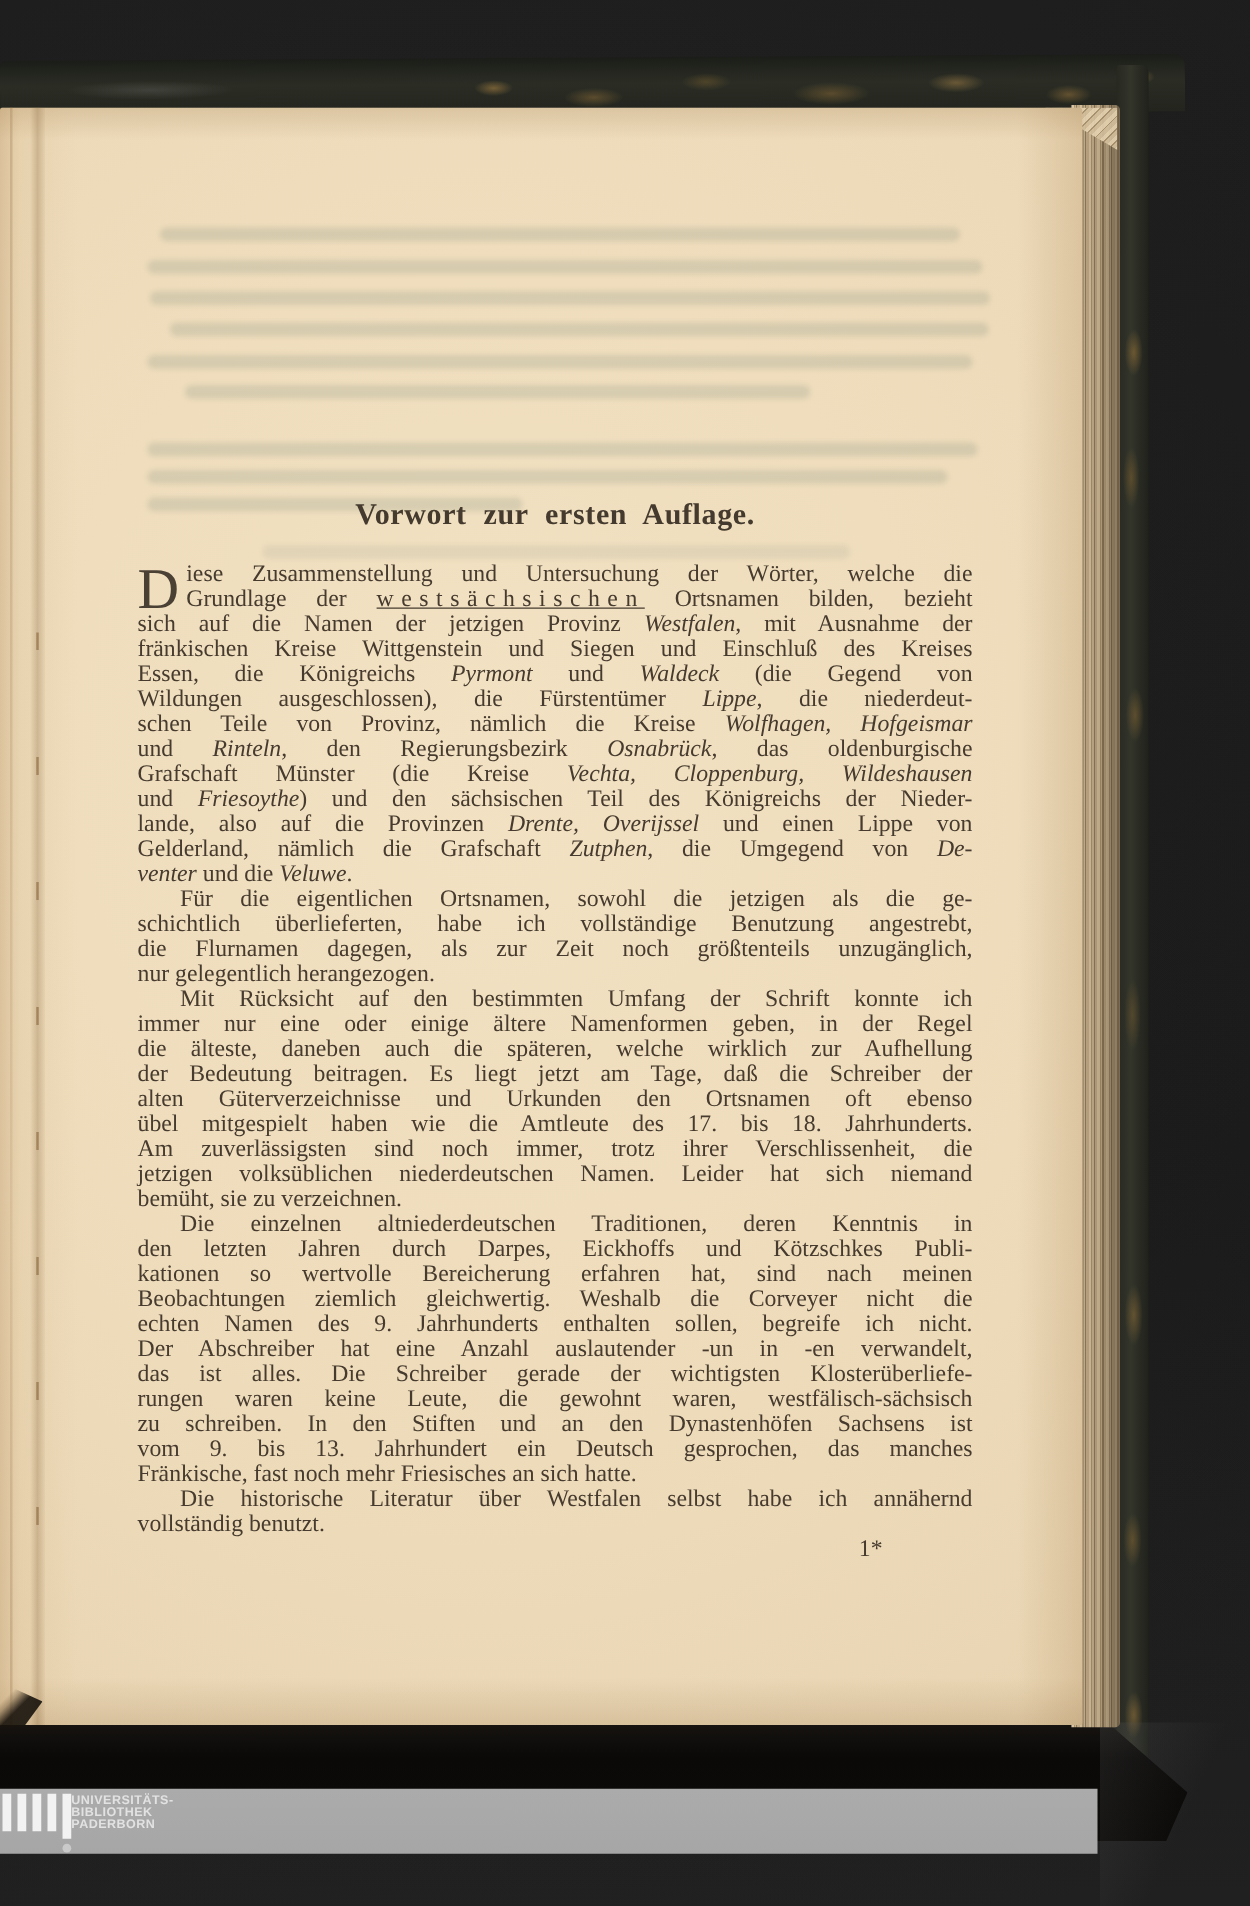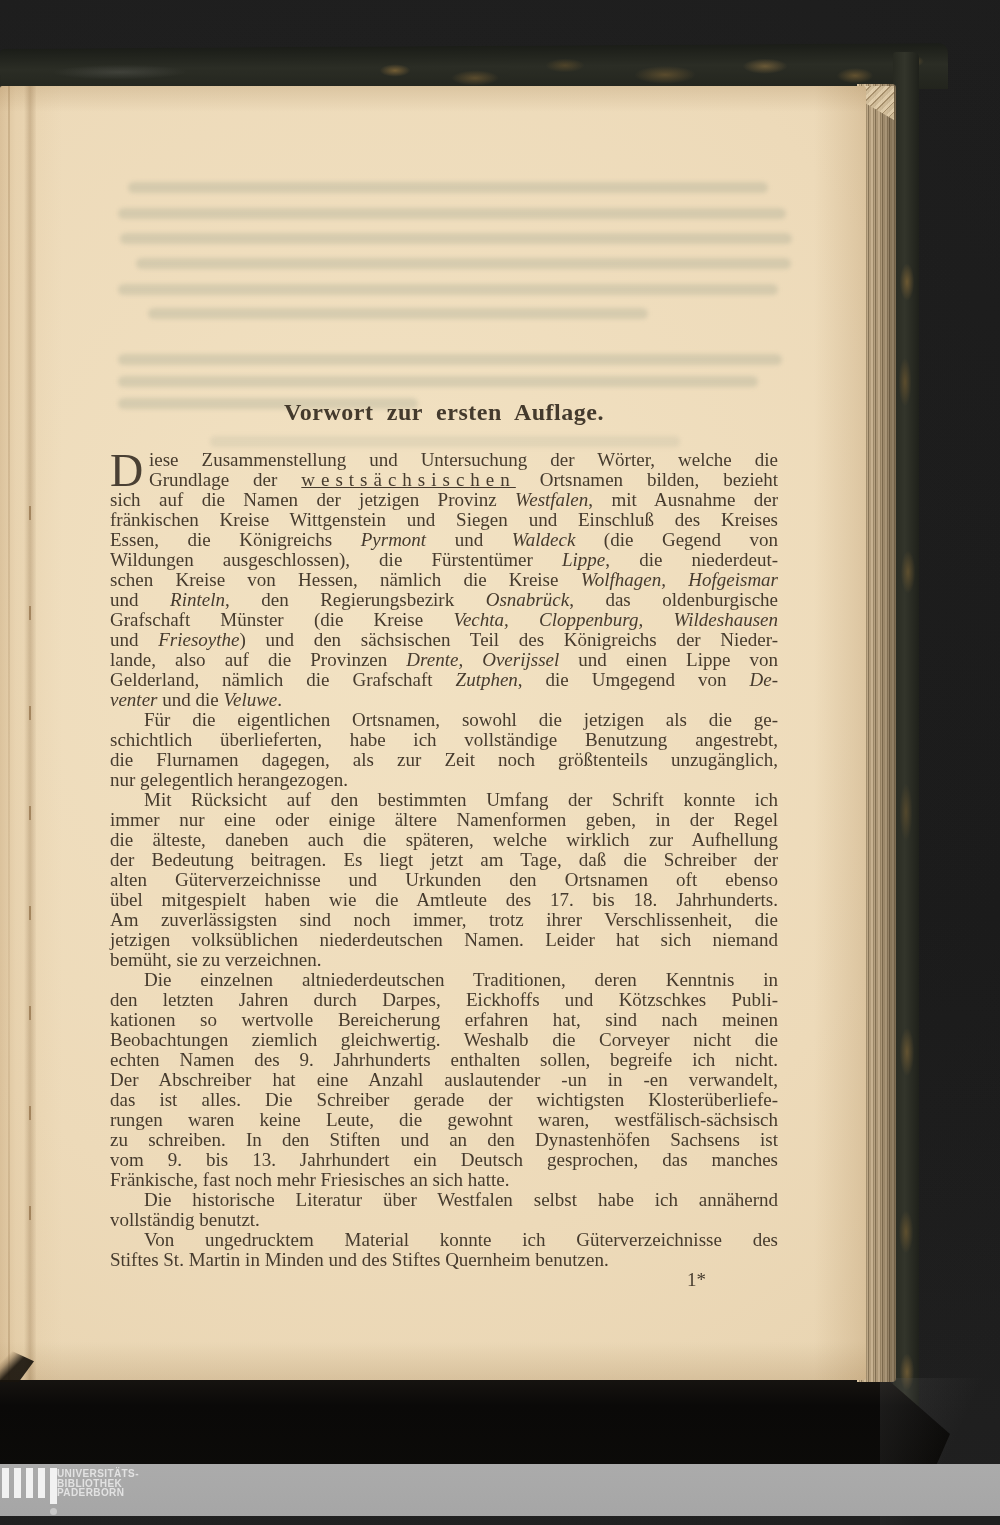--- a/index.html
+++ b/index.html
@@ -119,21 +119,21 @@
   .it{font-style:italic;}
   .sp{letter-spacing:6px;text-decoration:underline;}
   .dropcap{
     float:left;width:39px;height:40px;font-size:46px;line-height:41px;
     color:#4a4034;
   }
   .sig{height:20px;line-height:20px;font-size:19px;text-align:right;padding-right:72px;color:#463b2e;}
 
   
   .wm{
-    position:absolute;left:0;top:1464px;width:1000px;height:52px;
+    position:absolute;left:0;top:1431px;width:878px;height:52px;
     background:linear-gradient(180deg,#ababab 0%,#a6a6a6 100%);
     font-family:"Liberation Sans", sans-serif;
   }
   .logo{position:absolute;left:2px;top:4px;height:46px;}
   .logo .bar{display:inline-block;width:7px;height:30px;background:#f2f2f2;margin-right:5px;vertical-align:top;}
   .logo .bar.excl{height:36px;}
   .logo .dot{position:absolute;left:48px;top:40px;width:7px;height:7px;border-radius:50%;background:#c9c9c9;}
   .wm-text{position:absolute;left:57px;top:5px;color:#e2e2e2;font-weight:700;font-size:10px;line-height:9.5px;letter-spacing:.4px;}
   .wm-text div{height:9.5px;}
 </style>
@@ -173,21 +173,21 @@
       <h1 class="title">Vorwort zur ersten Auflage.</h1>
       <div class="body-text">
           <div class="para">
             <span class="dropcap">D</span>
             <div class="line"><span>iese Zusammenstellung und Untersuchung der Wörter, welche die</span></div>
             <div class="line"><span>Grundlage der </span><span class="sp">westsächsischen</span><span> Ortsnamen bilden, bezieht</span></div>
             <div class="line"><span>sich auf die Namen der jetzigen Provinz </span><span class="it">Westfalen</span><span>, mit Ausnahme der</span></div>
             <div class="line"><span>fränkischen Kreise Wittgenstein und Siegen und Einschluß des Kreises</span></div>
             <div class="line"><span>Essen, die Königreichs </span><span class="it">Pyrmont</span><span> und </span><span class="it">Waldeck</span><span> (die Gegend von</span></div>
             <div class="line"><span>Wildungen ausgeschlossen), die Fürstentümer </span><span class="it">Lippe</span><span>, die niederdeut-</span></div>
-            <div class="line"><span>schen Kreise von Hessen, nämlich die Kreise </span><span class="it">Wolfhagen, Hofgeismar</span></div>
+            <div class="line"><span>schen Teile von Provinz, nämlich die Kreise </span><span class="it">Wolfhagen, Hofgeismar</span></div>
             <div class="line"><span>und </span><span class="it">Rinteln</span><span>, den Regierungsbezirk </span><span class="it">Osnabrück</span><span>, das oldenburgische</span></div>
             <div class="line"><span>Grafschaft Münster (die Kreise </span><span class="it">Vechta, Cloppenburg, Wildeshausen</span></div>
             <div class="line"><span>und </span><span class="it">Friesoythe</span><span>) und den sächsischen Teil des Königreichs der Nieder-</span></div>
             <div class="line"><span>lande, also auf die Provinzen </span><span class="it">Drente, Overijssel</span><span> und einen Lippe von</span></div>
             <div class="line"><span>Gelderland, nämlich die Grafschaft </span><span class="it">Zutphen</span><span>, die Umgegend von </span><span class="it">De-</span></div>
             <div class="line last"><span class="it">venter</span><span> und die </span><span class="it">Veluwe</span><span>.</span></div>
           </div>
           <div class="para">
             <div class="line first-indent"><span>Für die eigentlichen Ortsnamen, sowohl die jetzigen als die ge-</span></div>
             <div class="line"><span>schichtlich überlieferten, habe ich vollständige Benutzung angestrebt,</span></div>
@@ -215,24 +215,20 @@
             <div class="line"><span>das ist alles. Die Schreiber gerade der wichtigsten Klosterüberliefe-</span></div>
             <div class="line"><span>rungen waren keine Leute, die gewohnt waren, westfälisch-sächsisch</span></div>
             <div class="line"><span>zu schreiben. In den Stiften und an den Dynastenhöfen Sachsens ist</span></div>
             <div class="line"><span>vom 9. bis 13. Jahrhundert ein Deutsch gesprochen, das manches</span></div>
             <div class="line last"><span>Fränkische, fast noch mehr Friesisches an sich hatte.</span></div>
           </div>
           <div class="para">
             <div class="line first-indent"><span>Die historische Literatur über Westfalen selbst habe ich annähernd</span></div>
             <div class="line last"><span>vollständig benutzt.</span></div>
           </div>
-          <div class="para">
-            <div class="line first-indent"><span>Von ungedrucktem Material konnte ich Güterverzeichnisse des</span></div>
-            <div class="line last"><span>Stiftes St. Martin in Minden und des Stiftes Quernheim benutzen.</span></div>
-          </div>
         </div>
       <div class="sig">1*</div>
     </div>
   </div>
 
   <div class="wm">
     <div class="logo">
       <span class="bar"></span><span class="bar"></span><span class="bar"></span><span class="bar"></span><span class="bar excl"></span>
       <span class="dot"></span>
     </div>

